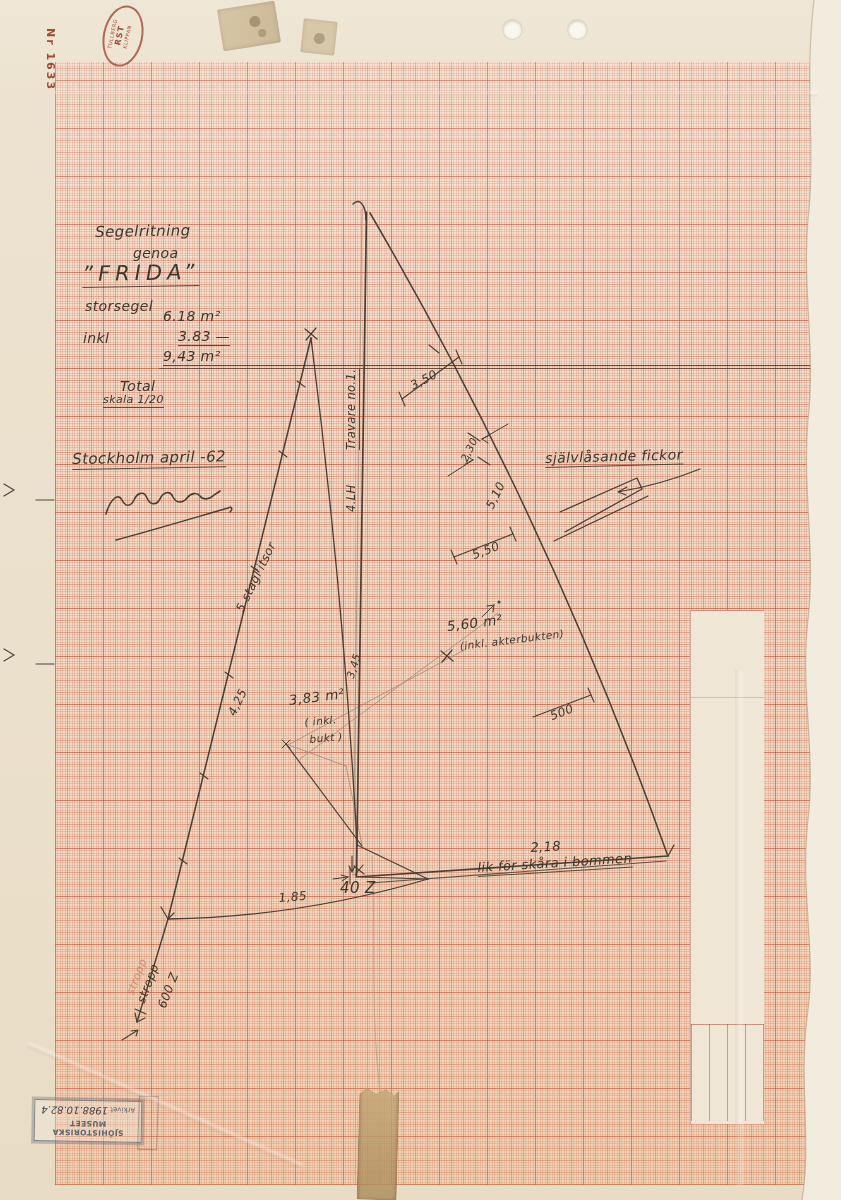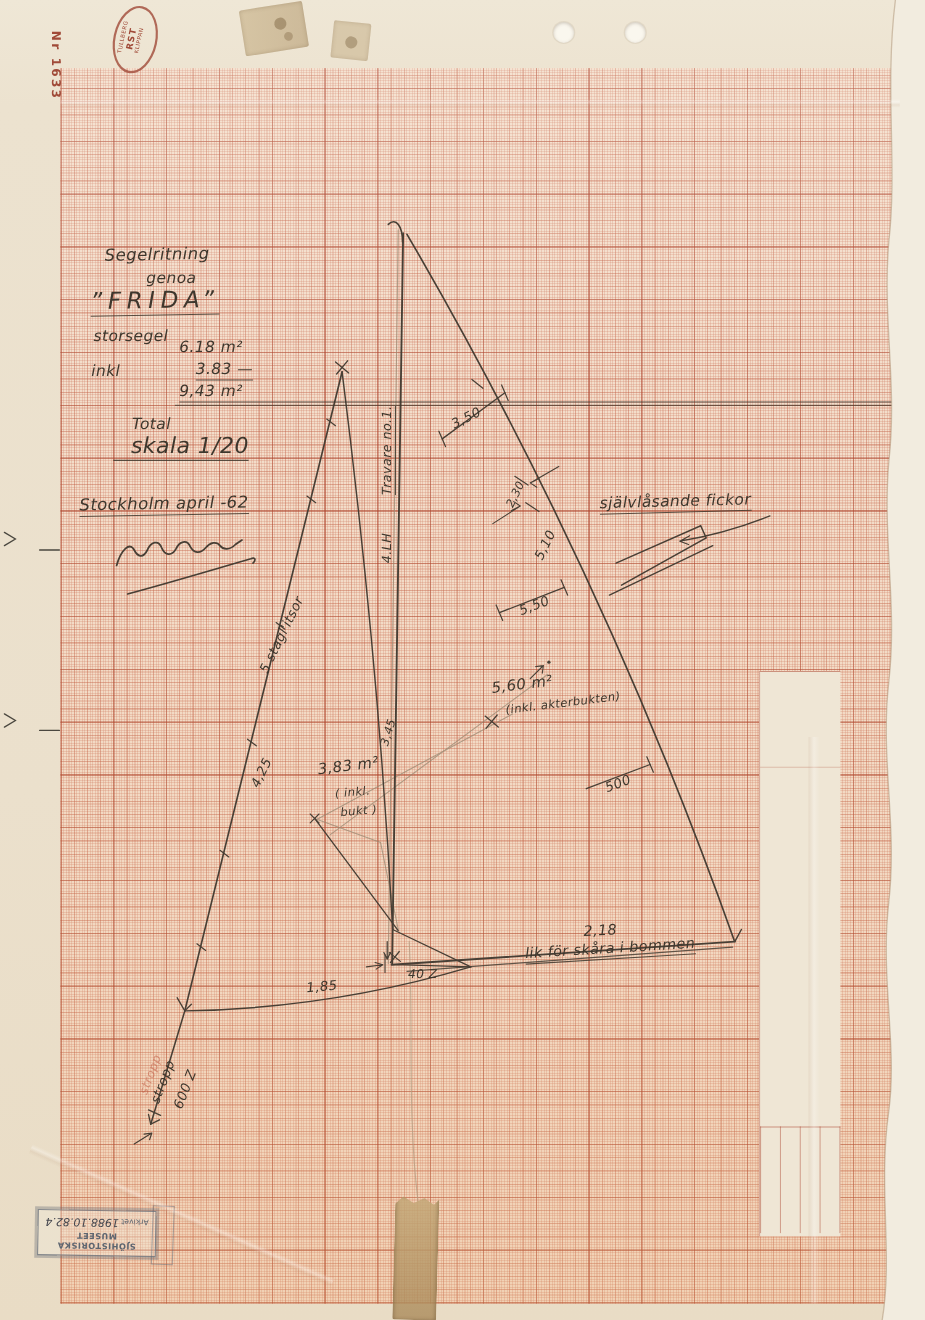--- a/index.html
+++ b/index.html
@@ -151,21 +151,21 @@
   <div class="hw" style="left:133px;top:245px;font-size:14px;">genoa</div>
   <div class="hw ul" style="left:82px;top:262px;font-size:21px;letter-spacing:5px;transform:rotate(-1deg);">”FRIDA”</div>
 
   <div class="hw" style="left:85px;top:298px;font-size:14px;">storsegel</div>
   <div class="hw" style="left:163px;top:308px;font-size:14px;">6.18 m²</div>
   <div class="hw" style="left:83px;top:330px;font-size:14px;">inkl</div>
   <div class="hw ul" style="left:178px;top:328px;font-size:14px;">3.83 —</div>
   <div class="hw" style="left:120px;top:338px;font-size:14px;margin-top:40px;">Total</div>
   <div class="hw ul2" style="left:163px;top:348px;font-size:14px;">9,43 m²</div>
 
-  <div class="hw ul" style="left:103px;top:393px;font-size:20px;padding-left:16px;">skala 1/20</div>
+  <div class="hw ul" style="left:103px;top:393px;font-size:11px;">skala 1/20</div>
   <div class="hw ul" style="left:72px;top:450px;font-size:15px;transform:rotate(-1deg);">Stockholm april -62</div>
 
   <div class="hw ul" style="left:344px;top:450px;font-size:11.5px;transform:rotate(-90deg);">Travare no.1.</div>
   <div class="hw" style="left:344px;top:512px;font-size:11.5px;transform:rotate(-90deg);">4.LH</div>
 
   <div class="hw" style="left:233px;top:608px;font-size:12px;transform:rotate(-64deg);">5 stagl'itsor</div>
   <div class="hw" style="left:225px;top:712px;font-size:12px;transform:rotate(-64deg);">4,25</div>
   <div class="hw" style="left:288px;top:692px;font-size:13.5px;transform:rotate(-7deg);">3,83 m²</div>
   <div class="hw" style="left:304px;top:716px;font-size:10.5px;transform:rotate(-5deg);">( inkl.</div>
   <div class="hw" style="left:309px;top:733px;font-size:10.5px;transform:rotate(-5deg);">bukt )</div>
@@ -177,21 +177,21 @@
 
   <div class="hw" style="left:408px;top:380px;font-size:12px;transform:rotate(-27deg);">3,50</div>
   <div class="hw" style="left:458px;top:458px;font-size:10.5px;transform:rotate(-64deg);">2,30</div>
   <div class="hw" style="left:483px;top:505px;font-size:12px;transform:rotate(-64deg);">5,10</div>
   <div class="hw" style="left:470px;top:549px;font-size:12px;transform:rotate(-21deg);">5,50</div>
   <div class="hw" style="left:548px;top:710px;font-size:12px;transform:rotate(-21deg);">500</div>
   <div class="hw" style="left:446px;top:618px;font-size:13.5px;transform:rotate(-7deg);">5,60 m²</div>
   <div class="hw" style="left:459px;top:640px;font-size:10.5px;transform:rotate(-7deg);">(inkl. akterbukten)</div>
   <div class="hw" style="left:530px;top:840px;font-size:13px;transform:rotate(-3deg);">2,18</div>
   <div class="hw ul" style="left:477px;top:860px;font-size:13px;transform:rotate(-3.5deg);">lik för skåra i bommen</div>
-  <div class="hw" style="left:340px;top:879px;font-size:11px;margin-left:31px;">40 Z</div>
+  <div class="hw" style="left:340px;top:879px;font-size:15px;">40 Z</div>
 
   <div class="hw ul" style="left:545px;top:450px;font-size:14px;transform:rotate(-1.5deg);">självlåsande fickor</div>
 
   <div class="stamp-red" style="left:57px;top:28px;font-size:11px;font-weight:bold;letter-spacing:2px;transform:rotate(90deg);transform-origin:left top;">Nr 1633</div>
   <div class="oval">
     <div class="t1">TULLBERG</div>
     <div class="t2">RST</div>
     <div class="t3">KLIPPAN</div>
   </div>
 

